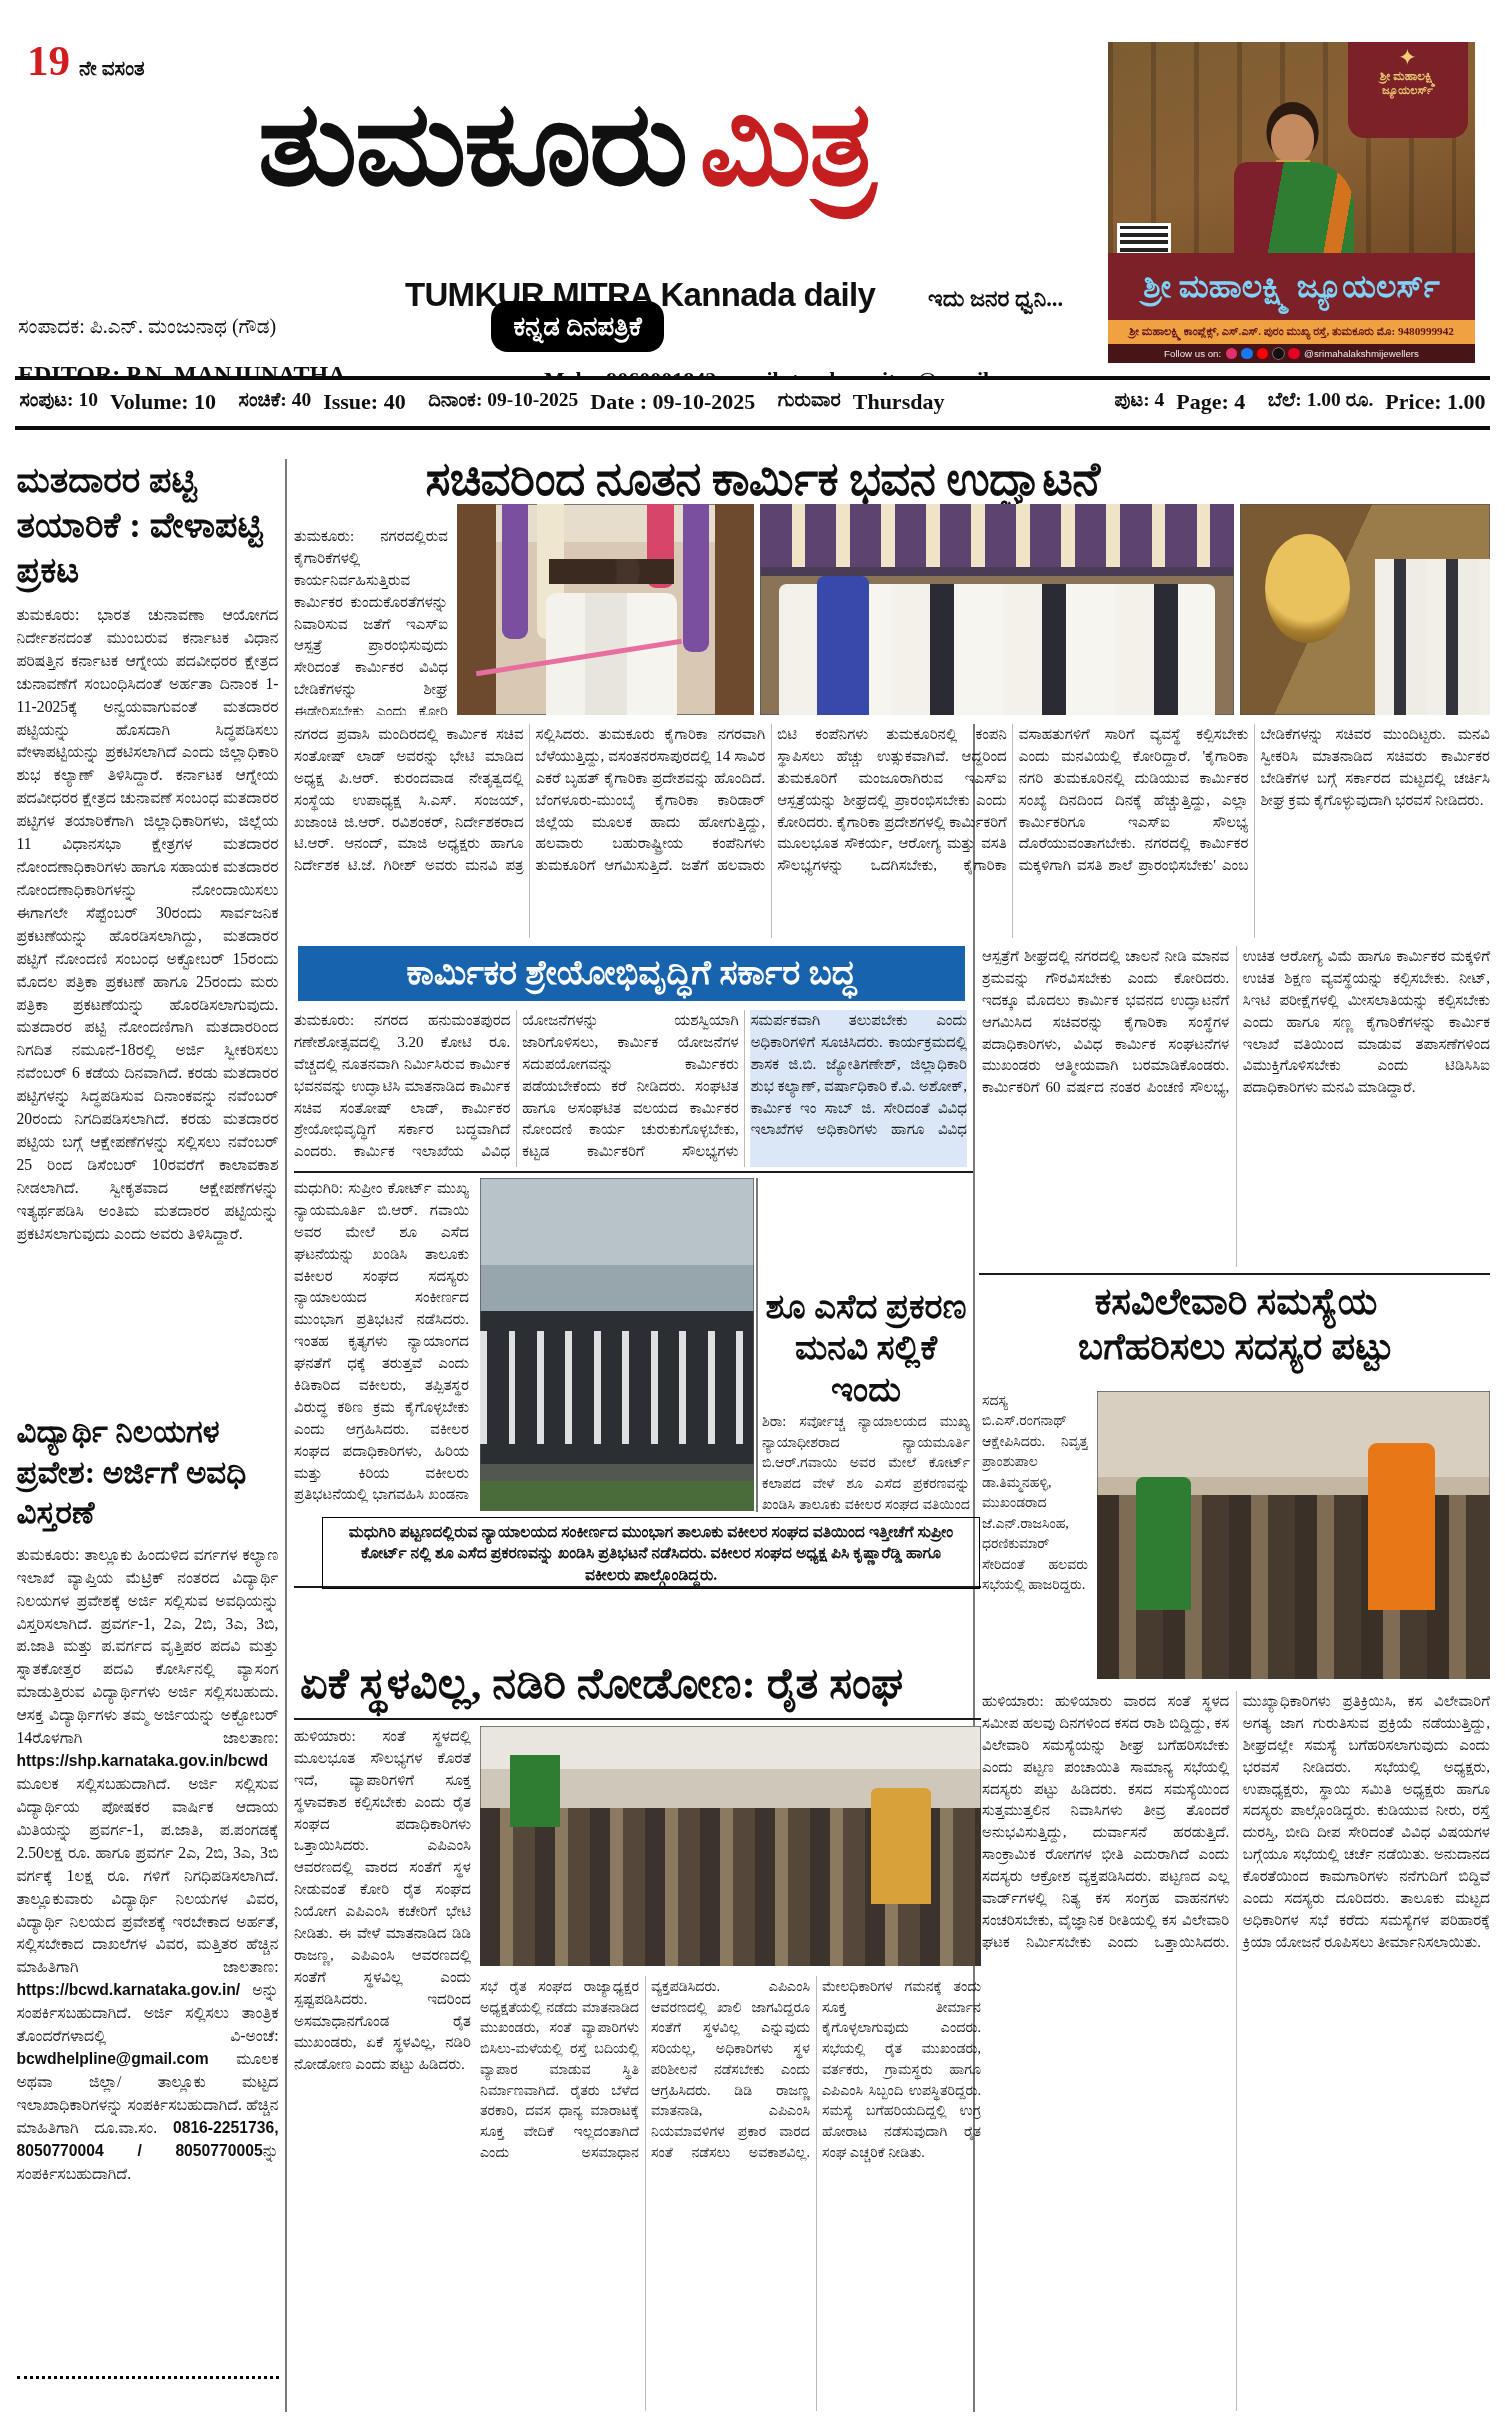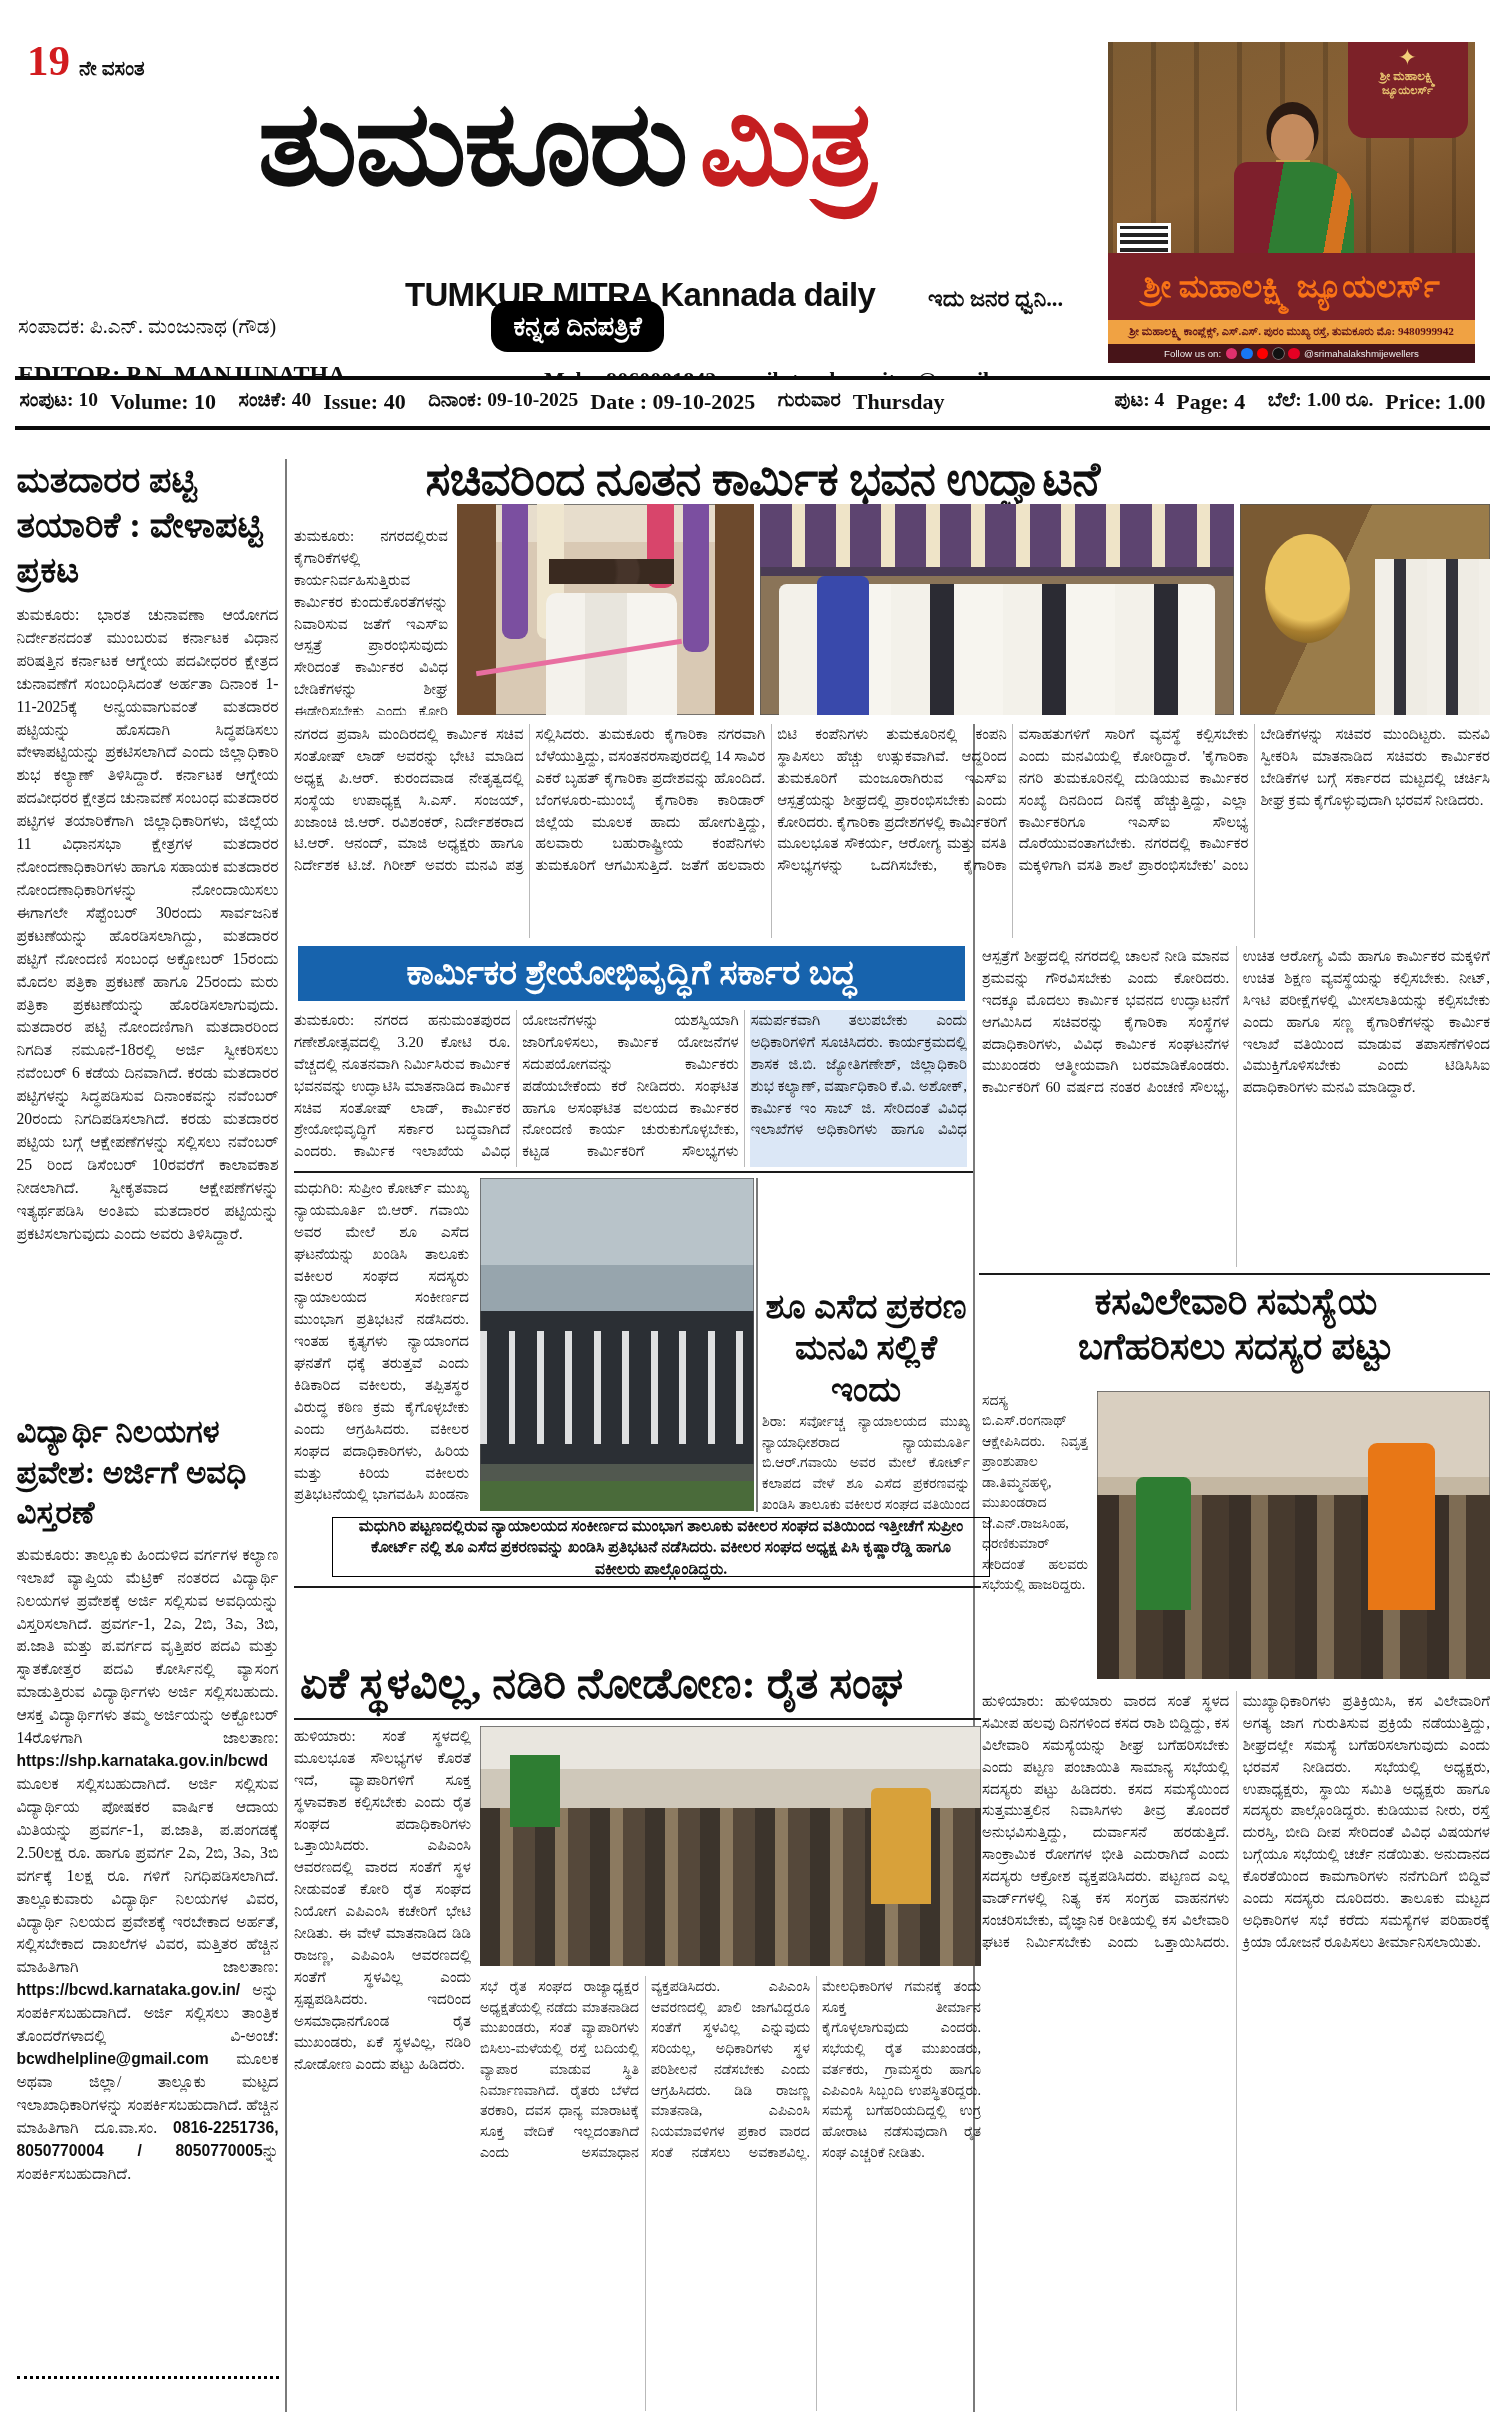--- a/index.html
+++ b/index.html
@@ -39,21 +39,21 @@
           background:#c38a5d;box-shadow:0 -7.5px 0 4.5px #2a1a12;}
   .m-body{position:absolute;left:126px;top:120px;width:120px;height:150px;border-radius:13.5px 45px 4.5px 4.5px;
           background:linear-gradient(100deg,#7e1f2c 0 34%,#2f7d33 34% 72%,#d4731f 72% 84%,#2f7d33 84% 100%);}
   .m-neck{position:absolute;left:168px;top:118px;width:34px;height:16.5px;background:#caa14a;border-radius:0 0 50% 50%;}
   .ad-qr{position:absolute;left:12px;top:184px;width:48px;height:48px;background:#fff;
          box-shadow:0 0 0 3px #fff;
          background-image:repeating-linear-gradient(0deg,#222 0 3.7px,#fff 3.7px 7.5px),
                           repeating-linear-gradient(90deg,#222 0 3.7px,rgba(255,255,255,.55) 3.7px 7.5px);}
   .ad-band{position:absolute;left:0;bottom:43px;width:100%;height:67px;background:#7c2128;
            display:flex;align-items:center;justify-content:center;}
-  .ad-band span{color:#f97316;font-size:31.5px;font-weight:bold;white-space:nowrap;}
+  .ad-band span{color:#7dd3fc;font-size:31.5px;font-weight:bold;white-space:nowrap;}
   .ad-strip{position:absolute;left:0;bottom:19.5px;width:100%;height:24px;background:#f0a243;
             display:flex;align-items:center;justify-content:center;}
   .ad-strip span{color:#5e1118;font-size:11.2px;font-weight:bold;white-space:nowrap;}
   .ad-social{position:absolute;left:0;bottom:0;width:100%;height:19.5px;background:#471418;
              display:flex;align-items:center;justify-content:center;gap:4.5px;color:#eee;
              font-family:"Liberation Sans",sans-serif;font-size:9.7px;}
   .dot{width:11.2px;height:11.2px;border-radius:50%;display:inline-block;}
 
   
   .infobar{left:15px;top:376px;width:1475px;border-top:4.5px solid #0a0a0a;border-bottom:4.5px solid #0a0a0a;
@@ -265,21 +265,21 @@
     <div class="shirts"></div>
     <div class="green"></div>
   </div>
 
   <div class="abs sub-head" style="left:762px;top:1286px;width:208px;font-size:34px">
     <div>ಶೂ ಎಸೆದ ಪ್ರಕರಣ</div>
     <div>ಮನವಿ ಸಲ್ಲಿಕೆ ಇಂದು</div>
   </div>
   <div class="abs bt just clip" style="left:762px;top:1411px;width:208px;height:100px;font-size:14.2px">ಶಿರಾ: ಸರ್ವೋಚ್ಚ ನ್ಯಾಯಾಲಯದ ಮುಖ್ಯ ನ್ಯಾಯಾಧೀಶರಾದ ನ್ಯಾಯಮೂರ್ತಿ ಬಿ.ಆರ್.ಗವಾಯಿ ಅವರ ಮೇಲೆ ಕೋರ್ಟ್ ಕಲಾಪದ ವೇಳೆ ಶೂ ಎಸೆದ ಪ್ರಕರಣವನ್ನು ಖಂಡಿಸಿ ತಾಲೂಕು ವಕೀಲರ ಸಂಘದ ವತಿಯಿಂದ ಇಂದು ತಹಶೀಲ್ದಾರ್ ಮೂಲಕ ರಾಷ್ಟ್ರಪತಿಯವರಿಗೆ ಮನವಿ ಸಲ್ಲಿಸಲಾಗುವುದು ಎಂದು ಸಂಘದ ಅಧ್ಯಕ್ಷರು ತಿಳಿಸಿದ್ದಾರೆ.</div>
 
-  <div class="abs caption-box" style="left:332px;top:1517px;width:658px;height:60px">ಮಧುಗಿರಿ ಪಟ್ಟಣದಲ್ಲಿರುವ ನ್ಯಾಯಾಲಯದ ಸಂಕೀರ್ಣದ ಮುಂಭಾಗ ತಾಲೂಕು ವಕೀಲರ ಸಂಘದ ವತಿಯಿಂದ ಇತ್ತೀಚೆಗೆ ಸುಪ್ರೀಂ ಕೋರ್ಟ್ ನಲ್ಲಿ ಶೂ ಎಸೆದ ಪ್ರಕರಣವನ್ನು ಖಂಡಿಸಿ ಪ್ರತಿಭಟನೆ ನಡೆಸಿದರು. ವಕೀಲರ ಸಂಘದ ಅಧ್ಯಕ್ಷ ಪಿಸಿ ಕೃಷ್ಣಾರೆಡ್ಡಿ ಹಾಗೂ ವಕೀಲರು ಪಾಲ್ಗೊಂಡಿದ್ದರು.</div>
+  <div class="abs caption-box" style="left:322px;top:1517px;width:658px;height:72px">ಮಧುಗಿರಿ ಪಟ್ಟಣದಲ್ಲಿರುವ ನ್ಯಾಯಾಲಯದ ಸಂಕೀರ್ಣದ ಮುಂಭಾಗ ತಾಲೂಕು ವಕೀಲರ ಸಂಘದ ವತಿಯಿಂದ ಇತ್ತೀಚೆಗೆ ಸುಪ್ರೀಂ ಕೋರ್ಟ್ ನಲ್ಲಿ ಶೂ ಎಸೆದ ಪ್ರಕರಣವನ್ನು ಖಂಡಿಸಿ ಪ್ರತಿಭಟನೆ ನಡೆಸಿದರು. ವಕೀಲರ ಸಂಘದ ಅಧ್ಯಕ್ಷ ಪಿಸಿ ಕೃಷ್ಣಾರೆಡ್ಡಿ ಹಾಗೂ ವಕೀಲರು ಪಾಲ್ಗೊಂಡಿದ್ದರು.</div>
 
   <div class="abs sub-head" style="left:982px;top:1279px;width:508px;font-size:37px">
     <div>ಕಸವಿಲೇವಾರಿ ಸಮಸ್ಯೆಯ</div>
     <div>ಬಗೆಹರಿಸಲು ಸದಸ್ಯರ ಪಟ್ಟು</div>
   </div>
   <div class="abs bt just clip" style="left:982px;top:1391px;width:106px;height:288px;font-size:14px">ಸದಸ್ಯ ಬಿ.ಎಸ್.ರಂಗನಾಥ್ ಆಕ್ಷೇಪಿಸಿದರು. ನಿವೃತ್ತ ಪ್ರಾಂಶುಪಾಲ ಡಾ.ತಿಮ್ಮನಹಳ್ಳಿ, ಮುಖಂಡರಾದ ಜೆ.ಎನ್.ರಾಜಸಿಂಹ, ಧರಣಿಕುಮಾರ್ ಸೇರಿದಂತೆ ಹಲವರು ಸಭೆಯಲ್ಲಿ ಹಾಜರಿದ್ದರು.</div>
   <div class="abs photo pGar" style="left:1097px;top:1391px;width:393px;height:288px">
     <div class="crowd"></div>
     <div class="org"></div>
     <div class="grn"></div>

